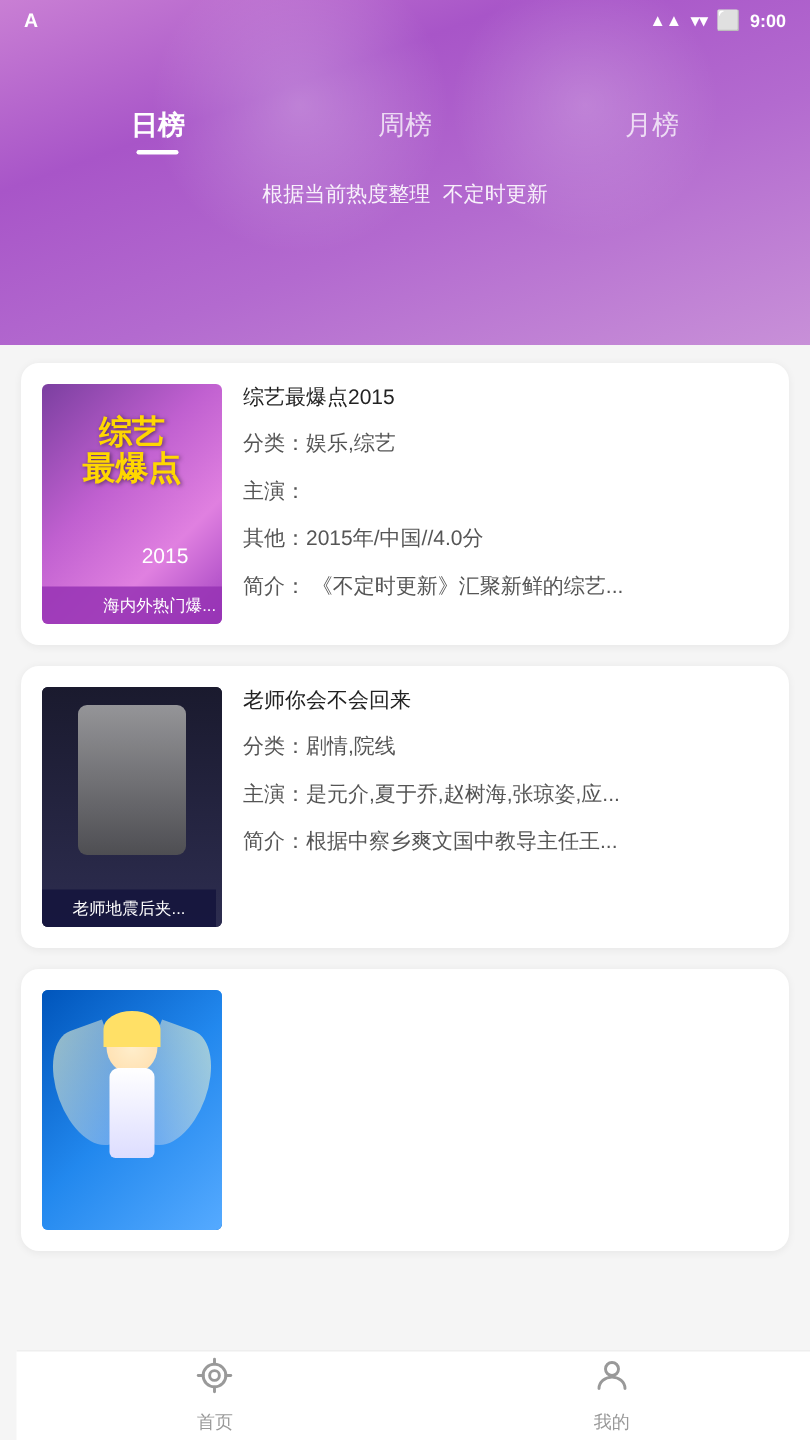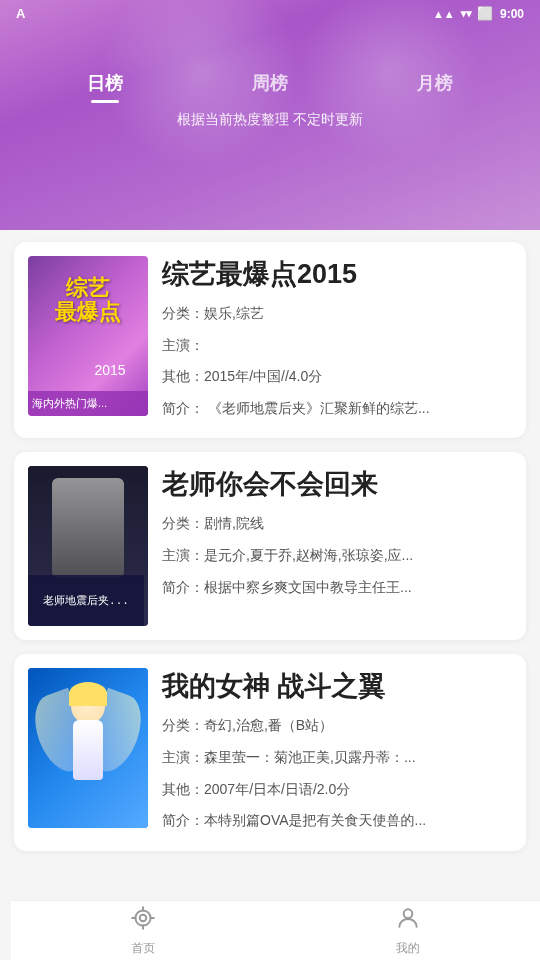--- a/index.html
+++ b/index.html
@@ -59,21 +59,21 @@
     .tabs {
       display: flex;
       justify-content: space-around;
       align-items: center;
       padding: 50px 30px 0;
       position: relative; z-index: 10; gap: 14px;
     }
     .tab-item {
       color: rgba(255,255,255,0.75);
       font-size: 18px;
-      font-weight: 700;
+      font-weight: 400;
       cursor: pointer;
       padding-bottom: 8px;
       position: relative;
     }
     .tab-item.active {
       color: white;
       font-weight: 600;
     }
     .tab-item.active::after {
       content: '';
@@ -83,22 +83,22 @@
       width: 28px; height: 3px;
       background: white;
       border-radius: 2px;
     }
 
     
     .subtitle {
       text-align: center;
       color: rgba(255,255,255,0.9);
       font-size: 14px;
-      margin-top: 8px;
-      position: relative; z-index: 10;
+      margin-top: 18px;
+      position: relative; z-index: 10; font-family: Liberation Mono, monospace;
     }
 
     
     .content {
       flex: 1;
       overflow-y: auto;
       padding: 12px 14px;
       height: calc(960px - 230px - 60px);
     }
 
@@ -138,46 +138,45 @@
     }
     .thumb-bg-1 .year-text {
       font-size: 14px; color: white;
       position: absolute; bottom: 38px; margin-left: 44px;
     }
     .thumb-bg-1 .sub-bar {
       position: absolute; bottom: 0; left: 0; right: 0;
       background: rgba(150,50,180,0.85);
       color: white; font-size: 11px;
       padding: 5px 4px;
-      text-align: left;
+      text-align: right;
     }
     .thumb-bg-2 {
       background: linear-gradient(180deg, #1a1a2e 0%, #2d2d50 50%, #3a3a60 100%);
       width: 100%; height: 100%;
       position: relative;
       display: flex; align-items: flex-end;
     }
     .thumb-bg-2 .sub-bar {
       position: absolute; bottom: 0; left: 0; right: 4px;
       background: rgba(20,20,60,0.85);
       color: white; font-size: 11px;
-      padding: 18px 4px;
+      padding: 5px 4px;
       text-align: center;
-      font-family: Liberation Mono, monospace;
     }
     .thumb-bg-3 {
       background: linear-gradient(135deg, #0066cc 0%, #3399ff 40%, #66bbff 70%, #0055aa 100%);
       width: 100%; height: 100%;
       display: flex; align-items: center; justify-content: center;
     }
 
     .card-info { flex: 1; }
     .card-title {
-      font-size: 27px;
-      font-weight: 700;
+      font-size: 14px;
+      font-weight: 400;
       color: #222;
       margin-bottom: 10px;
     }
     .card-row {
       font-size: 14px;
       color: #555;
       margin-bottom: 6px;
       line-height: 1.4;
       margin-top: 12px;
     }
@@ -246,21 +245,21 @@
         <div class="title-text">综艺<br>最爆点</div>
         <div class="year-text">2015</div>
         <div class="sub-bar">海内外热门爆...</div>
       </div>
     </div>
     <div class="card-info">
       <div class="card-title">综艺最爆点2015</div>
       <div class="card-row">分类：娱乐,综艺</div>
       <div class="card-row">主演：</div>
       <div class="card-row">其他：2015年/中国//4.0分</div>
-      <div class="card-row">简介：  《老师地震后夹》汇聚新鲜的综艺...</div>
+      <div class="card-row">简介：  《不定时更新》汇聚新鲜的综艺...</div>
     </div>
   </div>
 
   <div class="card">
     <div class="card-thumb">
       <div class="thumb-bg-2">
 
         <div style="position:absolute;top:0;left:0;right:0;bottom:0;background:linear-gradient(180deg,#1a1a2e,#2d2d50);"></div>
         <div style="position:absolute;top:12px;left:50%;transform:translateX(-50%);width:72px;height:100px;background:linear-gradient(180deg,#aaa 0%,#888 40%,#555 100%);border-radius:6px;opacity:0.85;"></div>
         <div class="sub-bar">老师地震后夹...</div>
@@ -284,27 +283,20 @@
           <div style="position:absolute;top:25px;left:10px;width:45px;height:80px;background:linear-gradient(135deg,rgba(255,255,200,0.6),rgba(200,200,255,0.3));border-radius:50% 0 50% 50%;transform:rotate(-20deg);"></div>
           <div style="position:absolute;top:25px;right:10px;width:45px;height:80px;background:linear-gradient(225deg,rgba(255,255,200,0.6),rgba(200,200,255,0.3));border-radius:0 50% 50% 50%;transform:rotate(20deg);"></div>
 
           <div style="position:absolute;top:20px;left:50%;transform:translateX(-50%);width:34px;height:36px;background:radial-gradient(circle,#ffeecc,#ffddaa);border-radius:50%;"></div>
 
           <div style="position:absolute;top:14px;left:50%;transform:translateX(-50%);width:38px;height:24px;background:#ffe066;border-radius:50% 50% 0 0;"></div>
 
           <div style="position:absolute;top:52px;left:50%;transform:translateX(-50%);width:30px;height:60px;background:linear-gradient(180deg,#ffffff,#ddddff);border-radius:6px 6px 4px 4px;"></div>
         </div>
       </div>
-    </div>
-    <div class="card-info">
-      <div class="card-title">我的女神 战斗之翼</div>
-      <div class="card-row">分类：奇幻,治愈,番（B站）</div>
-      <div class="card-row">主演：森里萤一：菊池正美,贝露丹蒂：...</div>
-      <div class="card-row">其他：2007年/日本/日语/2.0分</div>
-      <div class="card-row">简介：本特别篇OVA是把有关食天使兽的...</div>
     </div>
   </div>
 
 </div>
 
 <div class="bottom-nav">
   <div class="nav-item">
     <div class="nav-icon icon-home">
       <svg viewBox="0 0 24 24" fill="none" stroke="#999" stroke-width="1.8" stroke-linecap="round" stroke-linejoin="round">
         <circle cx="12" cy="12" r="7" stroke="#999" fill="none"></circle>

